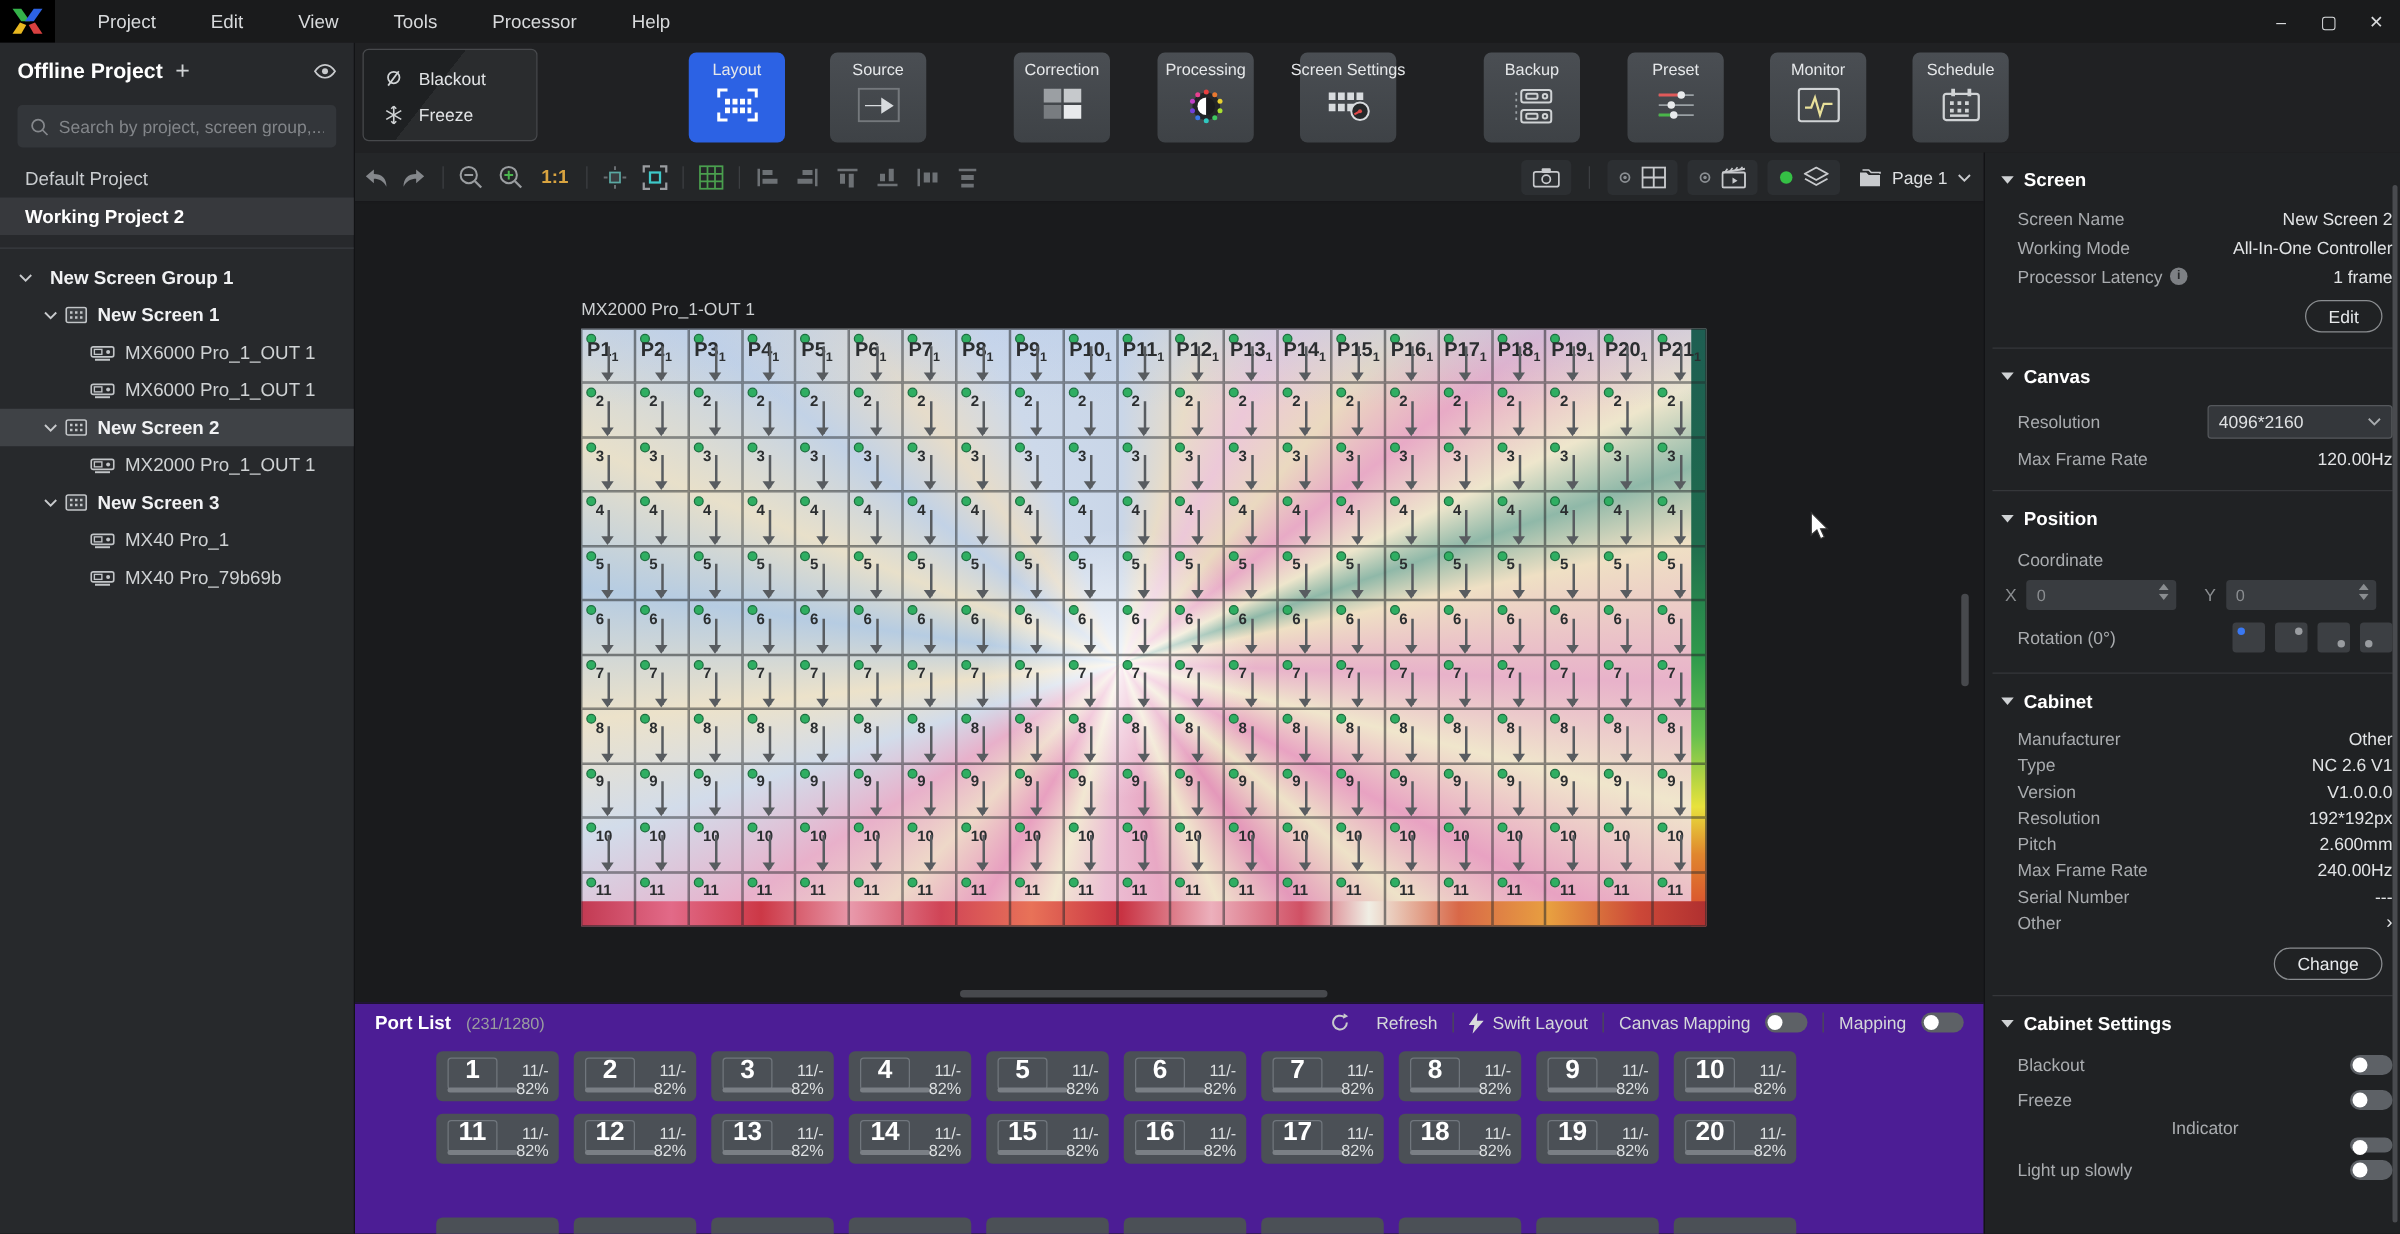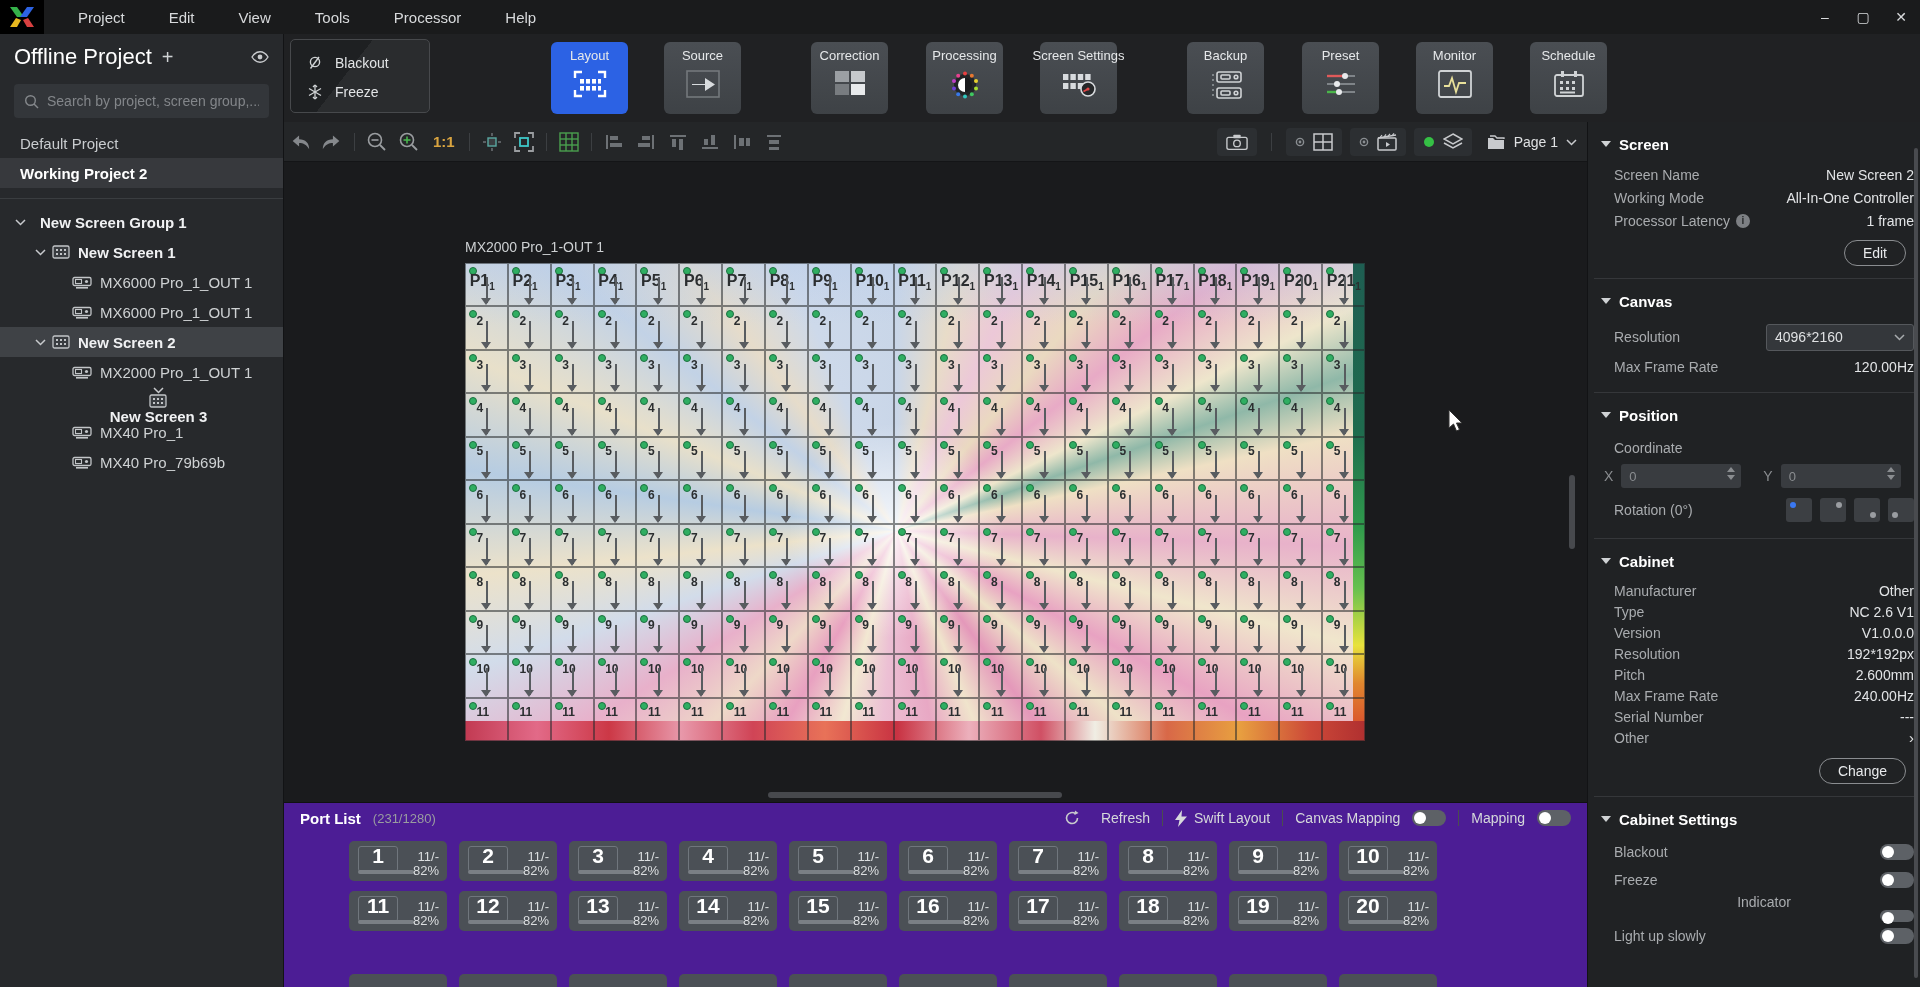--- a/index.html
+++ b/index.html
@@ -28,21 +28,21 @@
   .cb-ico { width:26px; height:26px; display:flex; align-items:center; justify-content:center; margin:0 3px; }
   .cb-sep { width:1px; height:18px; background:#3c3f42; margin:0 6px; }
   .ratio { color:#d9a440; font-weight:bold; font-size:15px; margin:0 8px; }
   .cb-right { position:absolute; right:10px; top:0; height:40px; display:flex; align-items:center; gap:8px; }
   .cb-btn { height:28px; background:#2c2f32; border-radius:4px; display:flex; align-items:center; justify-content:center; padding:0 9px; gap:8px; }
   .page-ctl { display:flex; align-items:center; gap:8px; color:#dfe1e3; font-size:14px; margin-left:6px; }
 
   
   .sidebar { position:absolute; left:0; top:34px; width:284px; height:953px; background:#27292c; border-right:1px solid #121315; }
   .sb-head { display:flex; align-items:center; height:46px; padding:0 14px; }
-  .sb-title { font-size:22px; font-weight:normal; color:#fff; }
+  .sb-title { font-size:17px; font-weight:bold; color:#fff; }
   .sb-plus { margin-left:10px; color:#cfd2d4; font-size:20px; }
   .sb-eye { margin-left:auto; }
   .sb-search { margin:4px 14px 10px; height:34px; background:#33363a; border-radius:4px; display:flex; align-items:center; padding:0 10px; gap:8px; }
   .sb-search input { background:transparent; border:none; outline:none; color:#cfd2d4; font-size:14px; width:100%; }
   .sb-search input::placeholder { color:#83868a; }
   .proj-item { height:30px; display:flex; align-items:center; padding-left:20px; font-size:15px; color:#c9cccf; }
   .proj-item.selected { background:#37393d; color:#fff; font-weight:bold; }
   .sb-div { height:1px; background:#3a3d40; margin:10px 0 8px; }
   .tree-item { height:30px; display:flex; align-items:center; font-size:15px; color:#cfd2d4; white-space:nowrap; }
   .tree-item.bold { font-weight:bold; color:#f0f1f3; }
@@ -577,21 +577,21 @@
           <span class="tree-ico">
             <svg width="20" height="13" viewBox="0 0 20 13">
               <rect x="1" y="1.5" width="18" height="8" rx="1.5" fill="none" stroke="#c2c5c8" stroke-width="1.3"></rect>
               <rect x="3.5" y="3.5" width="6" height="4" fill="none" stroke="#c2c5c8" stroke-width="1.1"></rect>
               <circle cx="14.5" cy="5.5" r="1.6" fill="#c2c5c8"></circle>
               <rect x="4" y="11" width="12" height="1.6" fill="#c2c5c8"></rect>
             </svg>
           </span>
           <span>MX2000 Pro_1_OUT 1</span>
         </div>
-        <div class="tree-item bold" style="padding-left: 34px; flex-direction: column;">
+        <div class="tree-item bold" style="padding-left: 34px;">
           <span class="tree-caret">
             <svg width="11" height="7" viewBox="0 0 11 7">
               <polyline points="1,1 5.5,5.5 10,1" fill="none" stroke="#c8cacd" stroke-width="1.5"></polyline>
             </svg>
           </span>
           <span class="tree-ico">
             <svg width="18" height="14" viewBox="0 0 18 14">
               <rect x="1" y="1" width="16" height="12" rx="1.5" fill="#393c40" stroke="#c2c5c8" stroke-width="1.3"></rect>
               <g fill="#c2c5c8">
                 <rect x="4" y="4" width="2" height="2"></rect>

